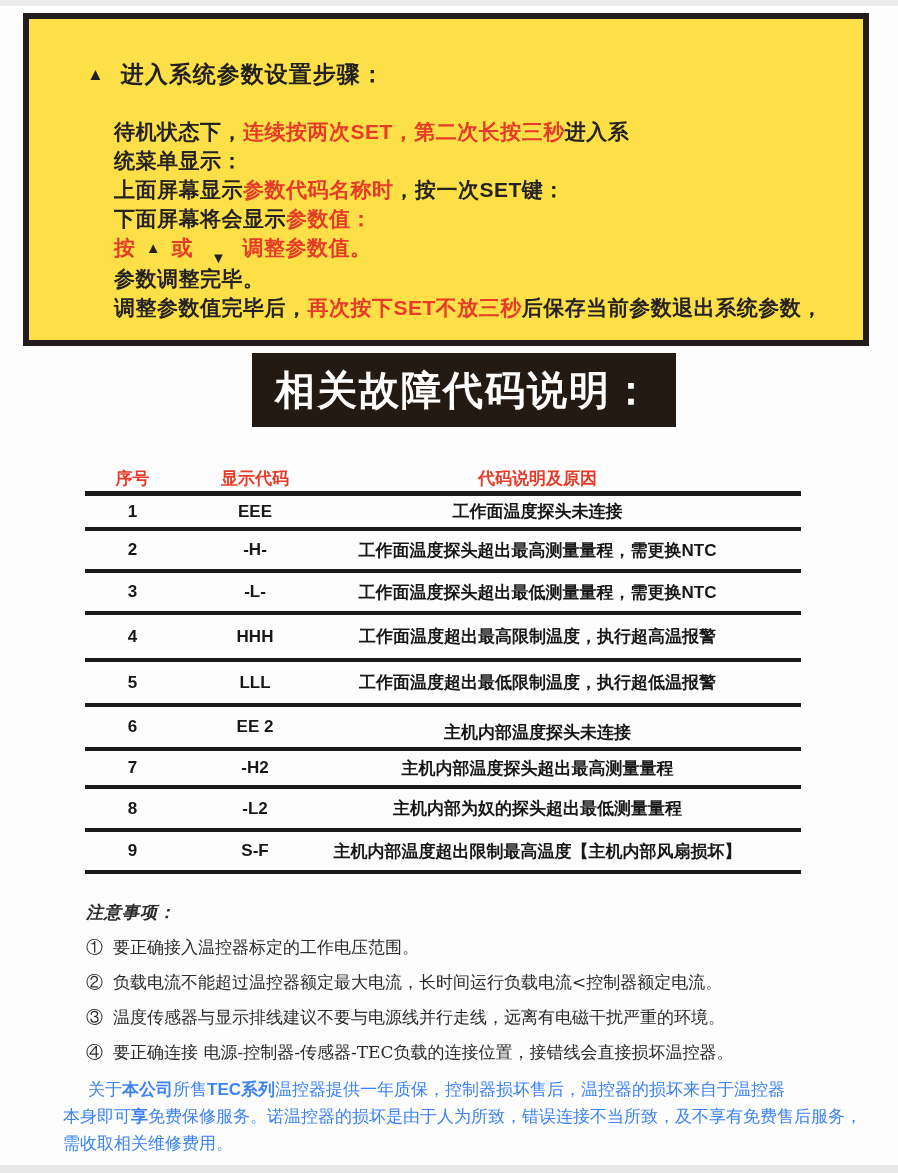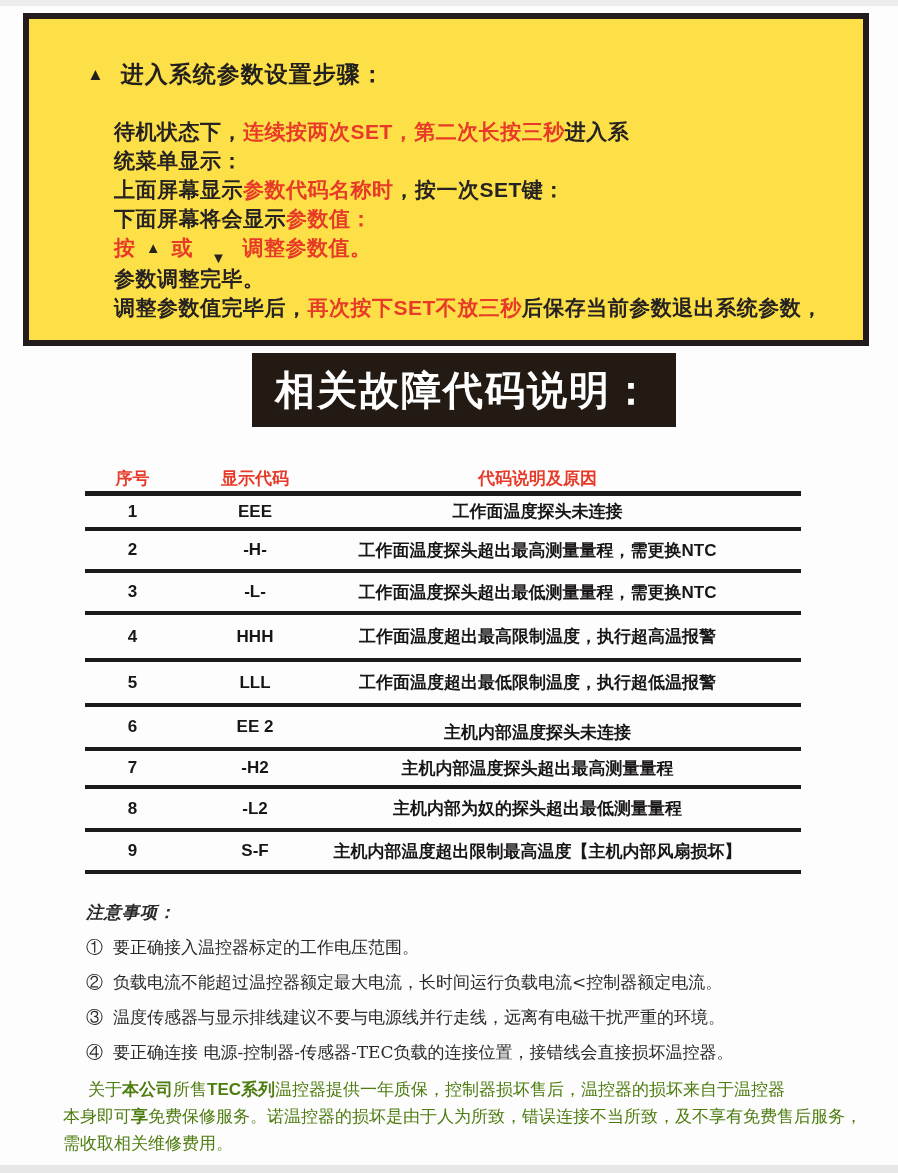--- a/index.html
+++ b/index.html
@@ -72,21 +72,21 @@
     font-family:"DejaVu Serif","Liberation Serif",serif;color:#2a2a2a;
   }
   .notes-title{font-size:17px;font-weight:bold;letter-spacing:1px;line-height:22px;font-style:italic;}
   .note-item{margin-top:13px;line-height:22px;font-size:17px;display:flex;}
   .note-marker{margin-right:10px;flex:0 0 auto;}
 
   
   .warranty{
     position:absolute;left:63px;top:1076px;width:802px;
     font-family:"DejaVu Serif","Liberation Serif",serif;
-    font-size:17px;line-height:26px;color:#4d7c0f;
+    font-size:17px;line-height:26px;color:#3b82f6;
   }
   .w-line.indent{padding-left:25px;}
   .bold-han{font-family:"Liberation Sans",sans-serif;font-weight:bold;}
 </style>
 </head>
 <body>
 
 <div class="page">
   <div class="edge-strip top"></div>
 

